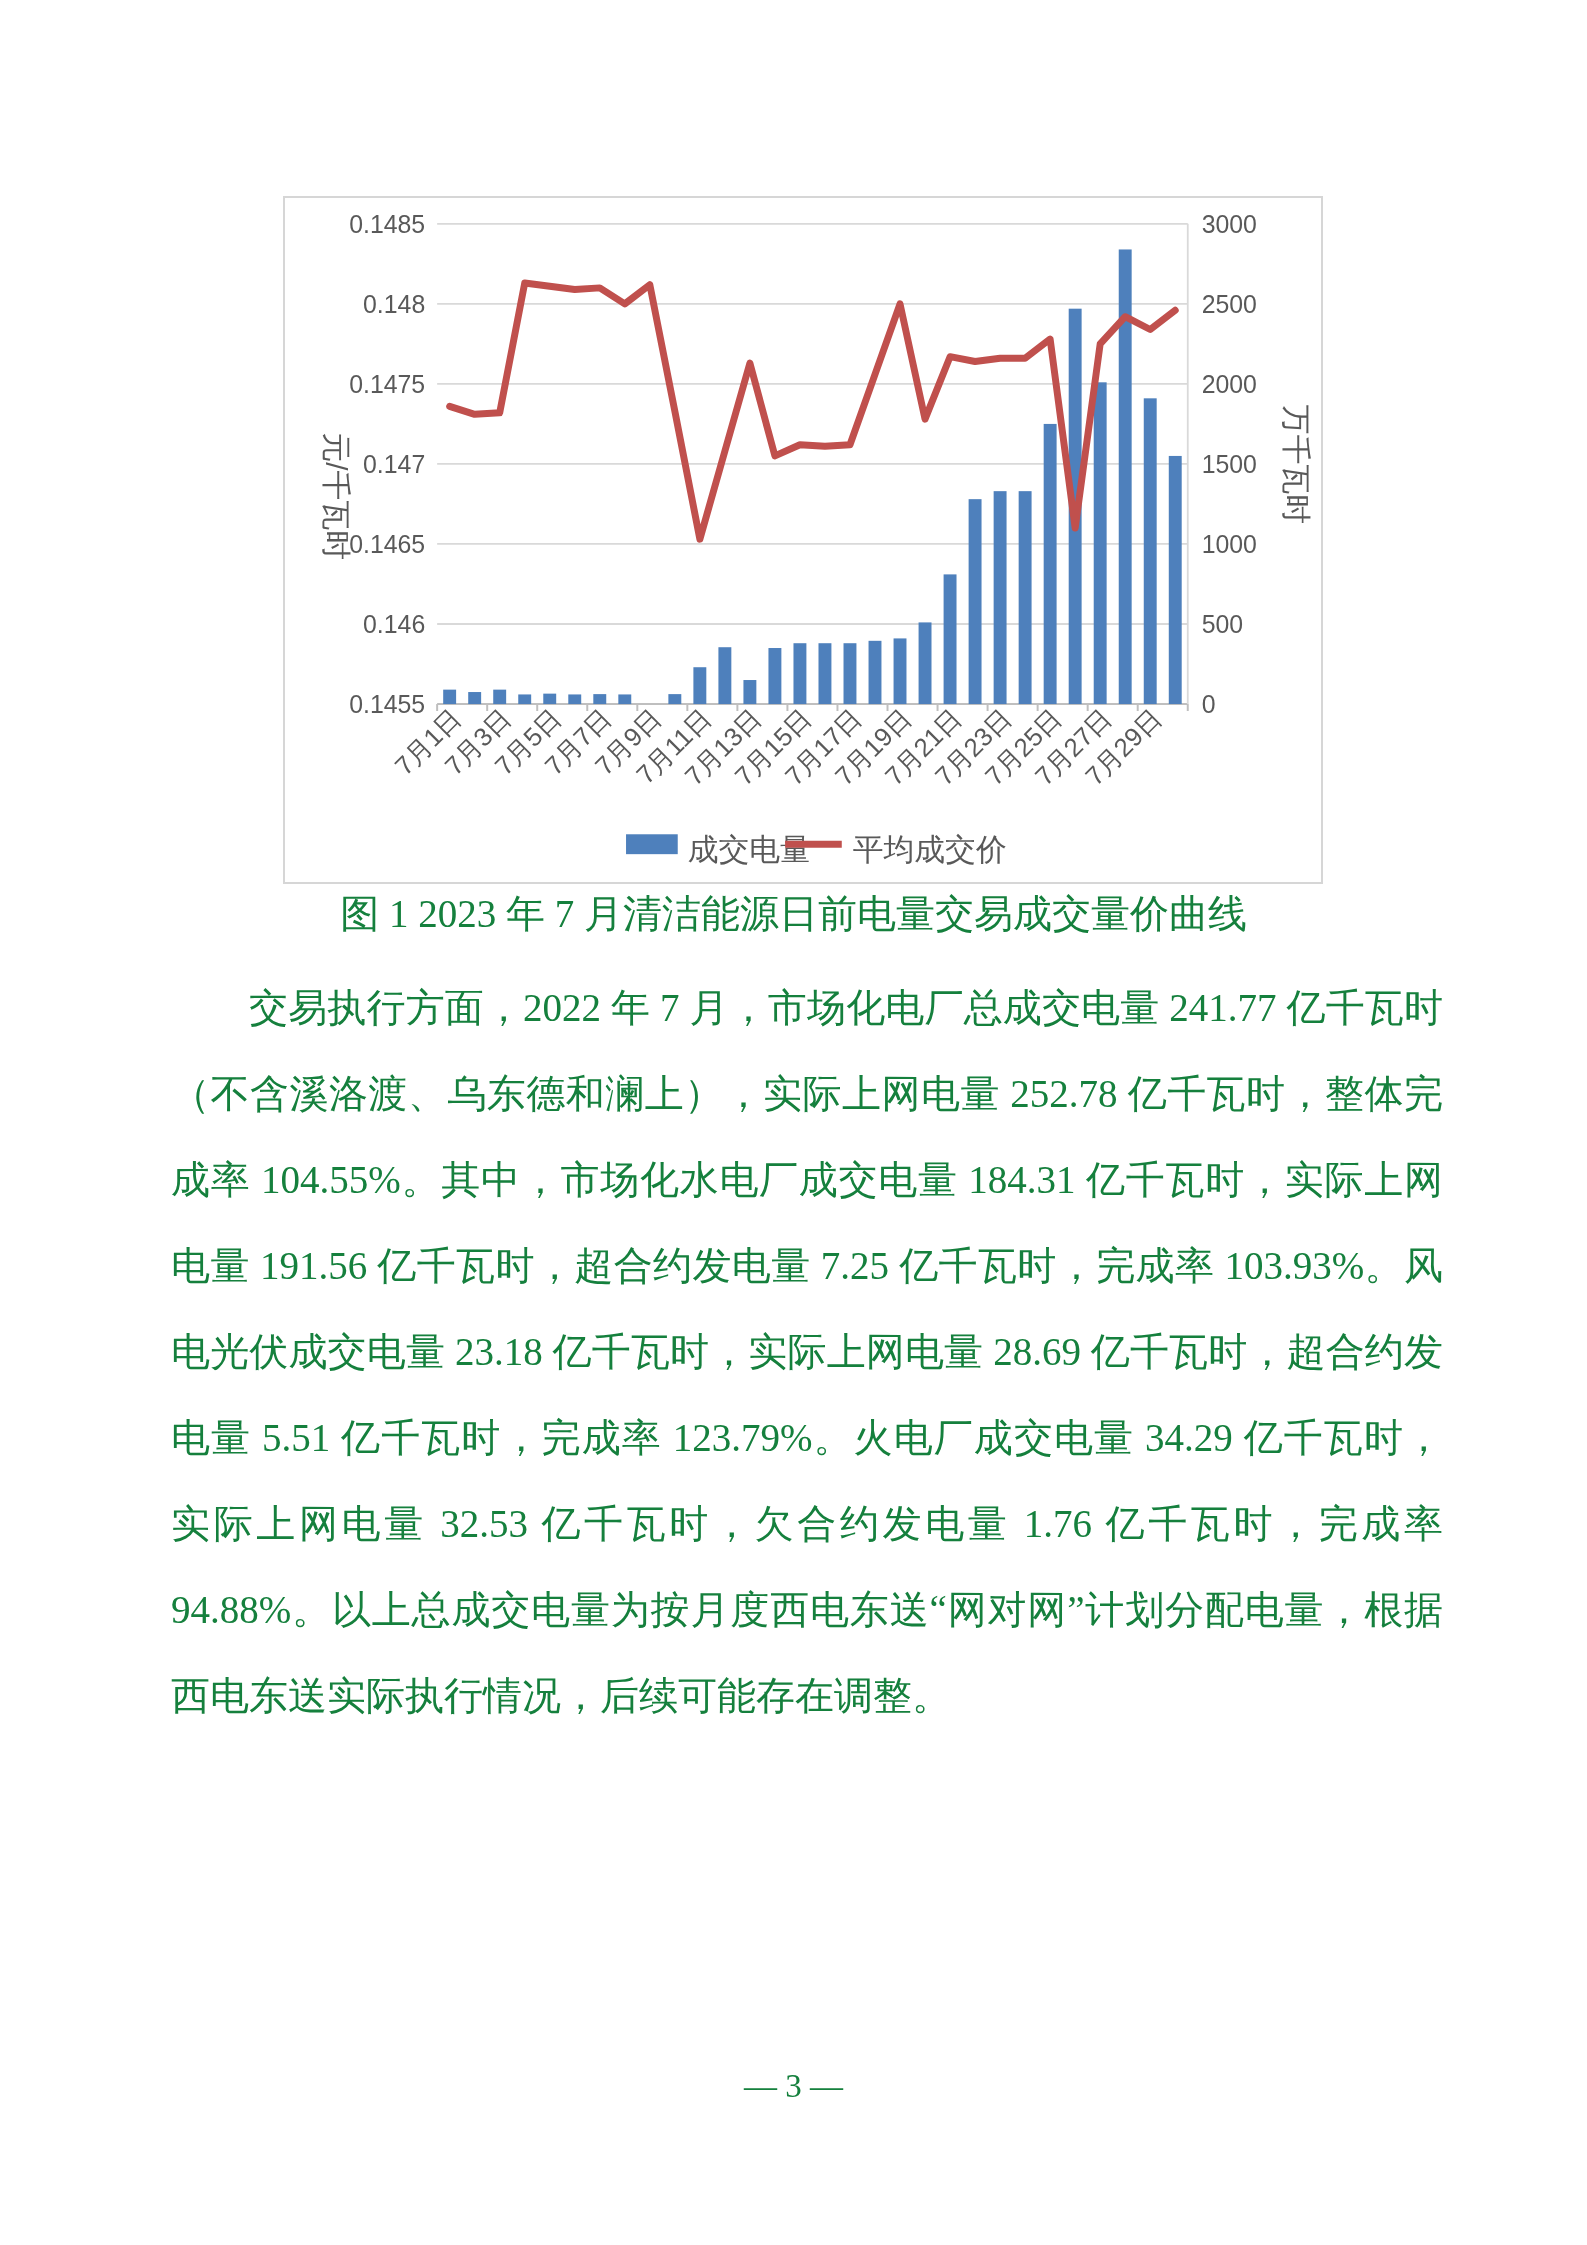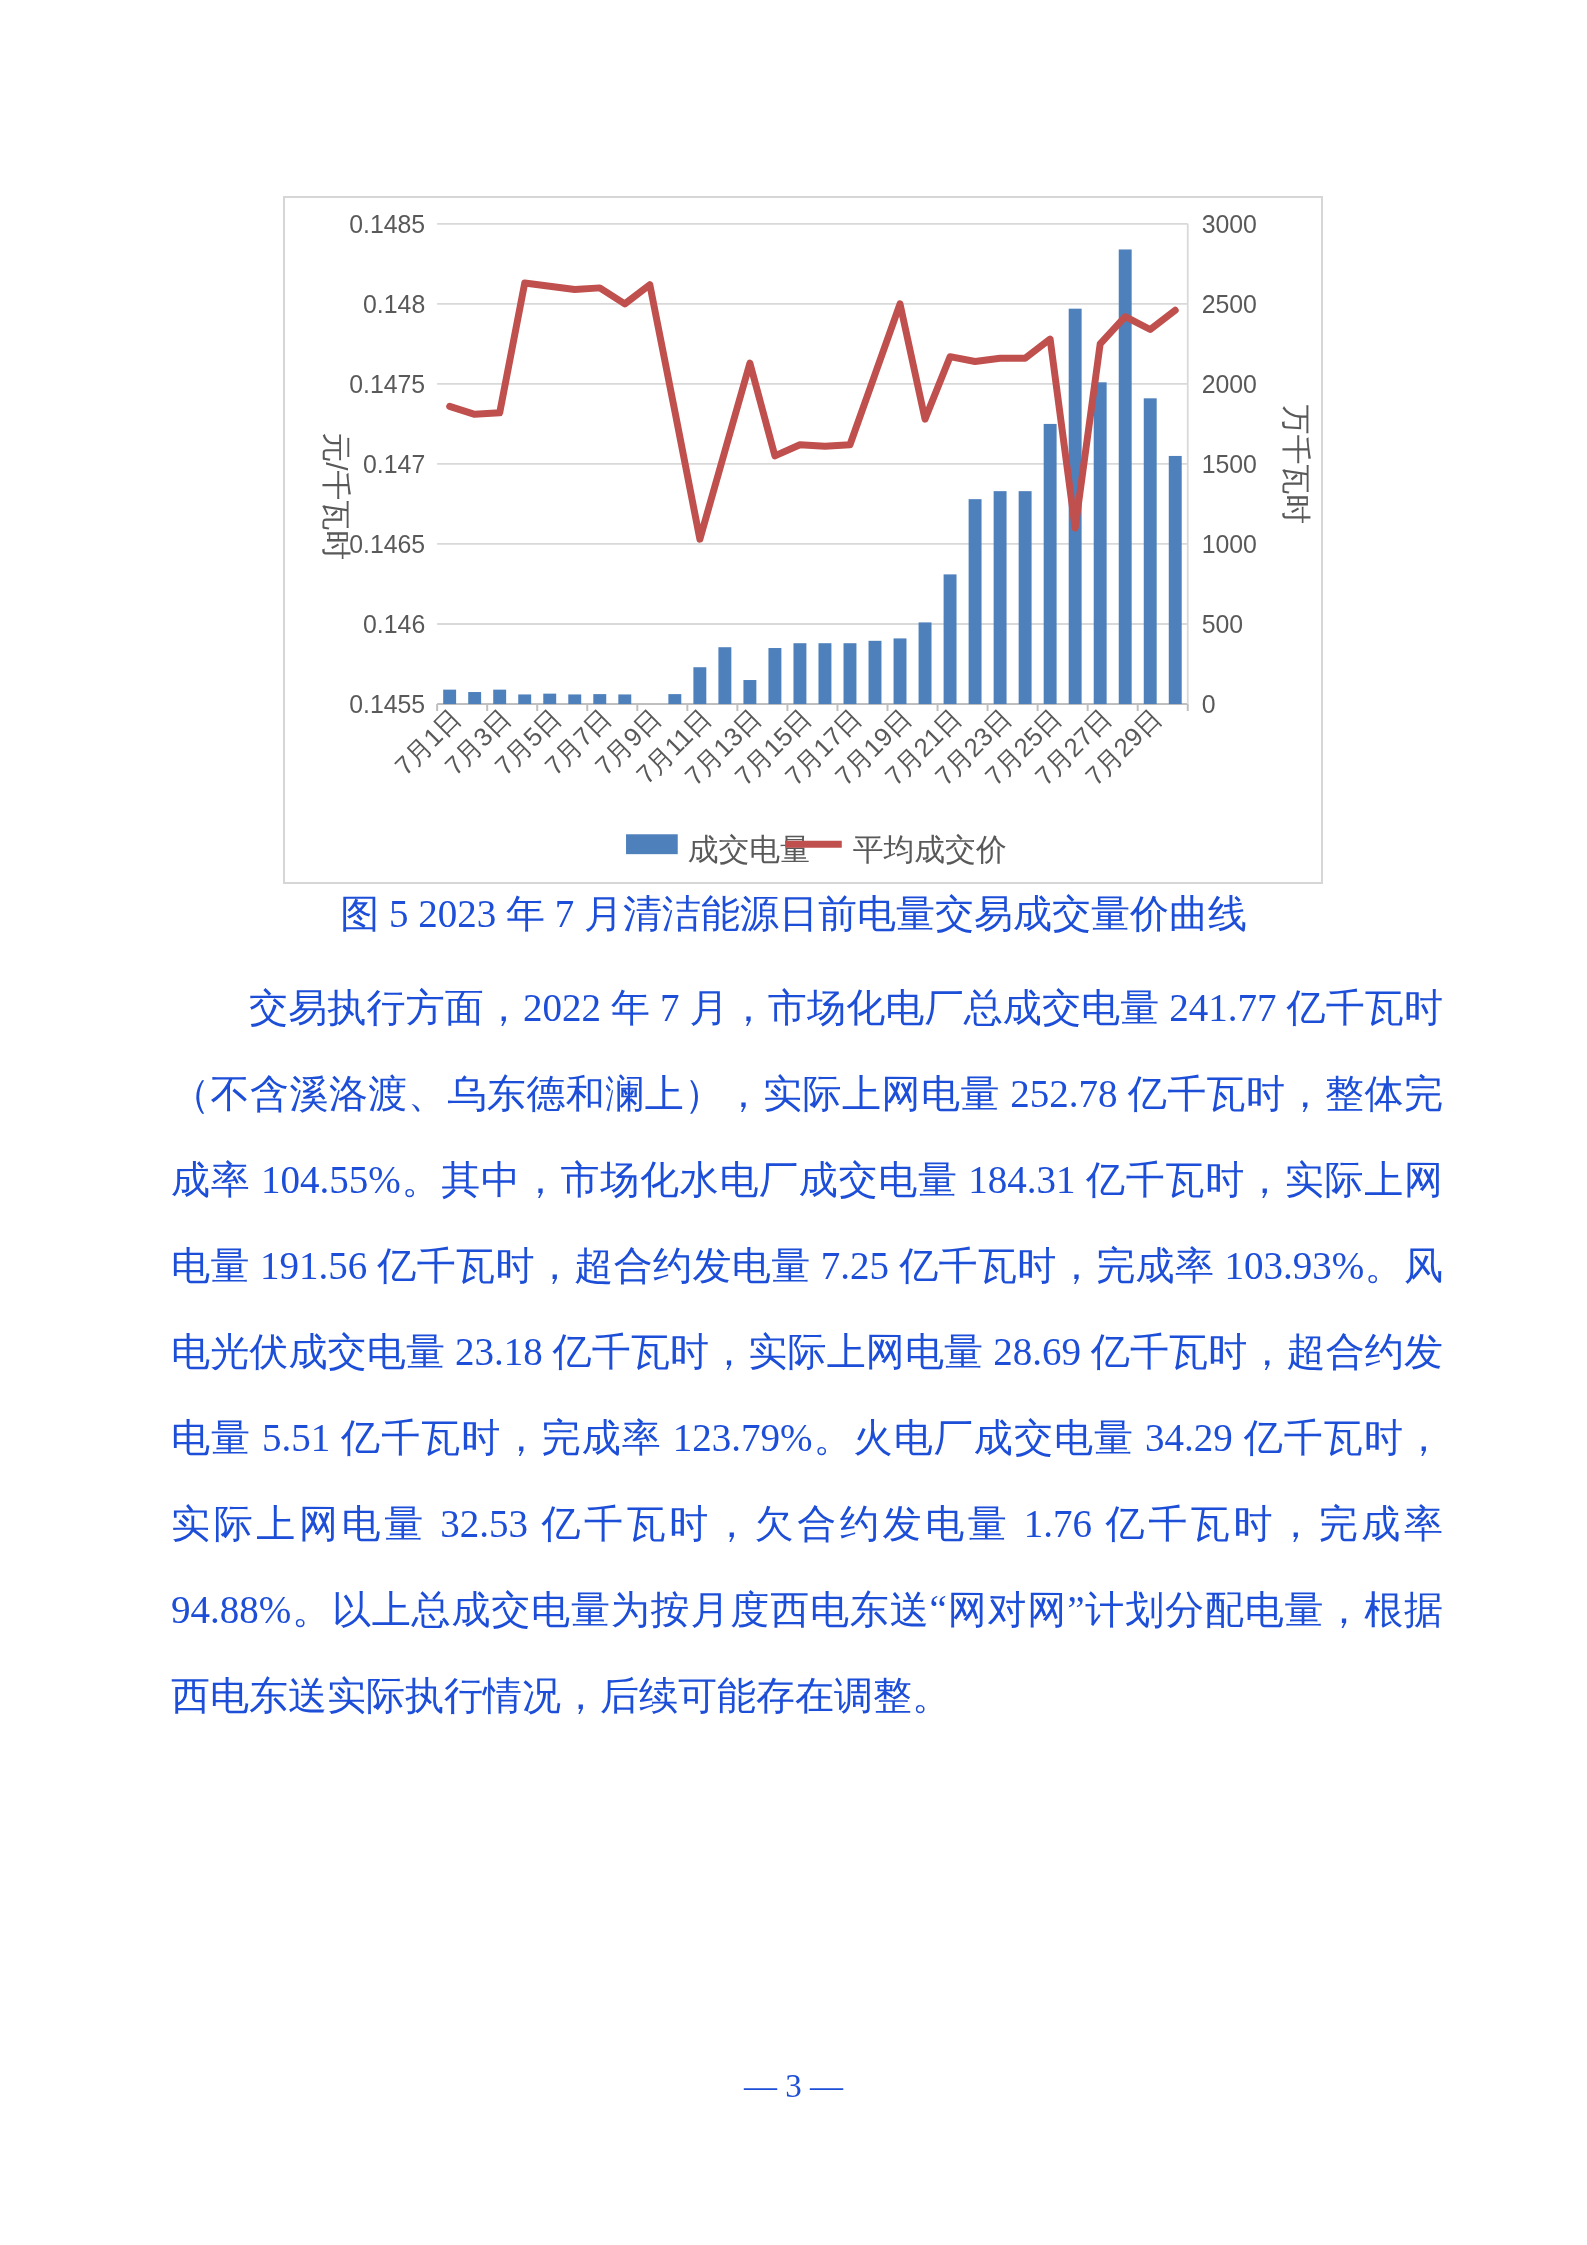--- a/index.html
+++ b/index.html
@@ -1,17 +1,17 @@
 <!DOCTYPE html>
 <html><head>
 <meta charset="utf-8">
 <style>
   html,body{margin:0;padding:0;background:#ffffff;}
   .page{position:relative;width:1587px;height:2245px;background:#ffffff;overflow:hidden;
-        font-family:"Liberation Serif",serif;color:#1d4ed8;}
+        font-family:"Liberation Serif",serif;color:#15803d;}
   .chart-box{position:absolute;left:283px;top:196px;width:1040px;height:688px;
              border:2px solid #d6d6d6;box-sizing:border-box;background:#fff;}
   .chart-box svg{display:block;}
   .chart-box svg text{font-family:"Liberation Sans",sans-serif;fill:#595959;}
   .ax{font-size:25px;}
   .axx{font-size:26px;}
   .axtitle{font-size:30px;}
   .lgtext{font-size:31px;}
   .caption{position:absolute;left:0;top:891px;width:100%;text-align:center;
            font-size:39px;line-height:46px;}
@@ -111,19 +111,19 @@
         <text transform="translate(882.25,525) rotate(-45)" text-anchor="end" class="axx">7月29日</text>
         <text transform="translate(40,300) rotate(90)" text-anchor="middle" class="axtitle">元/千瓦时</text>
         <text transform="translate(1006,268) rotate(90)" text-anchor="middle" class="axtitle">万千瓦时</text>
         <rect x="342" y="640" width="52" height="20" fill="#4e80bc"></rect>
         <text x="404" y="666" class="lgtext">成交电量</text>
         <line x1="502" x2="559" y1="650" y2="650" stroke="#c0504d" stroke-width="7"></line>
         <text x="570" y="666" class="lgtext">平均成交价</text>
       </svg>
   </div>
 
-  <div class="caption">图 5  2023 年 7 月清洁能源日前电量交易成交量价曲线</div>
+  <div class="caption">图 1  2023 年 7 月清洁能源日前电量交易成交量价曲线</div>
 
   <p class="bodytext">交易执行方面，2022 年 7 月，市场化电厂总成交电量 241.77 亿千瓦时（不含溪洛渡、乌东德和澜上），实际上网电量 252.78 亿千瓦时，整体完成率 104.55%。其中，市场化水电厂成交电量 184.31 亿千瓦时，实际上网电量 191.56 亿千瓦时，超合约发电量 7.25 亿千瓦时，完成率 103.93%。风电光伏成交电量 23.18 亿千瓦时，实际上网电量 28.69 亿千瓦时，超合约发电量 5.51 亿千瓦时，完成率 123.79%。火电厂成交电量 34.29 亿千瓦时，实际上网电量 32.53 亿千瓦时，欠合约发电量 1.76 亿千瓦时，完成率 94.88%。以上总成交电量为按月度西电东送“网对网”计划分配电量，根据西电东送实际执行情况，后续可能存在调整。</p>
 
   <div class="pageno">— 3 —</div>
 
 </div>
 
 </body></html>

